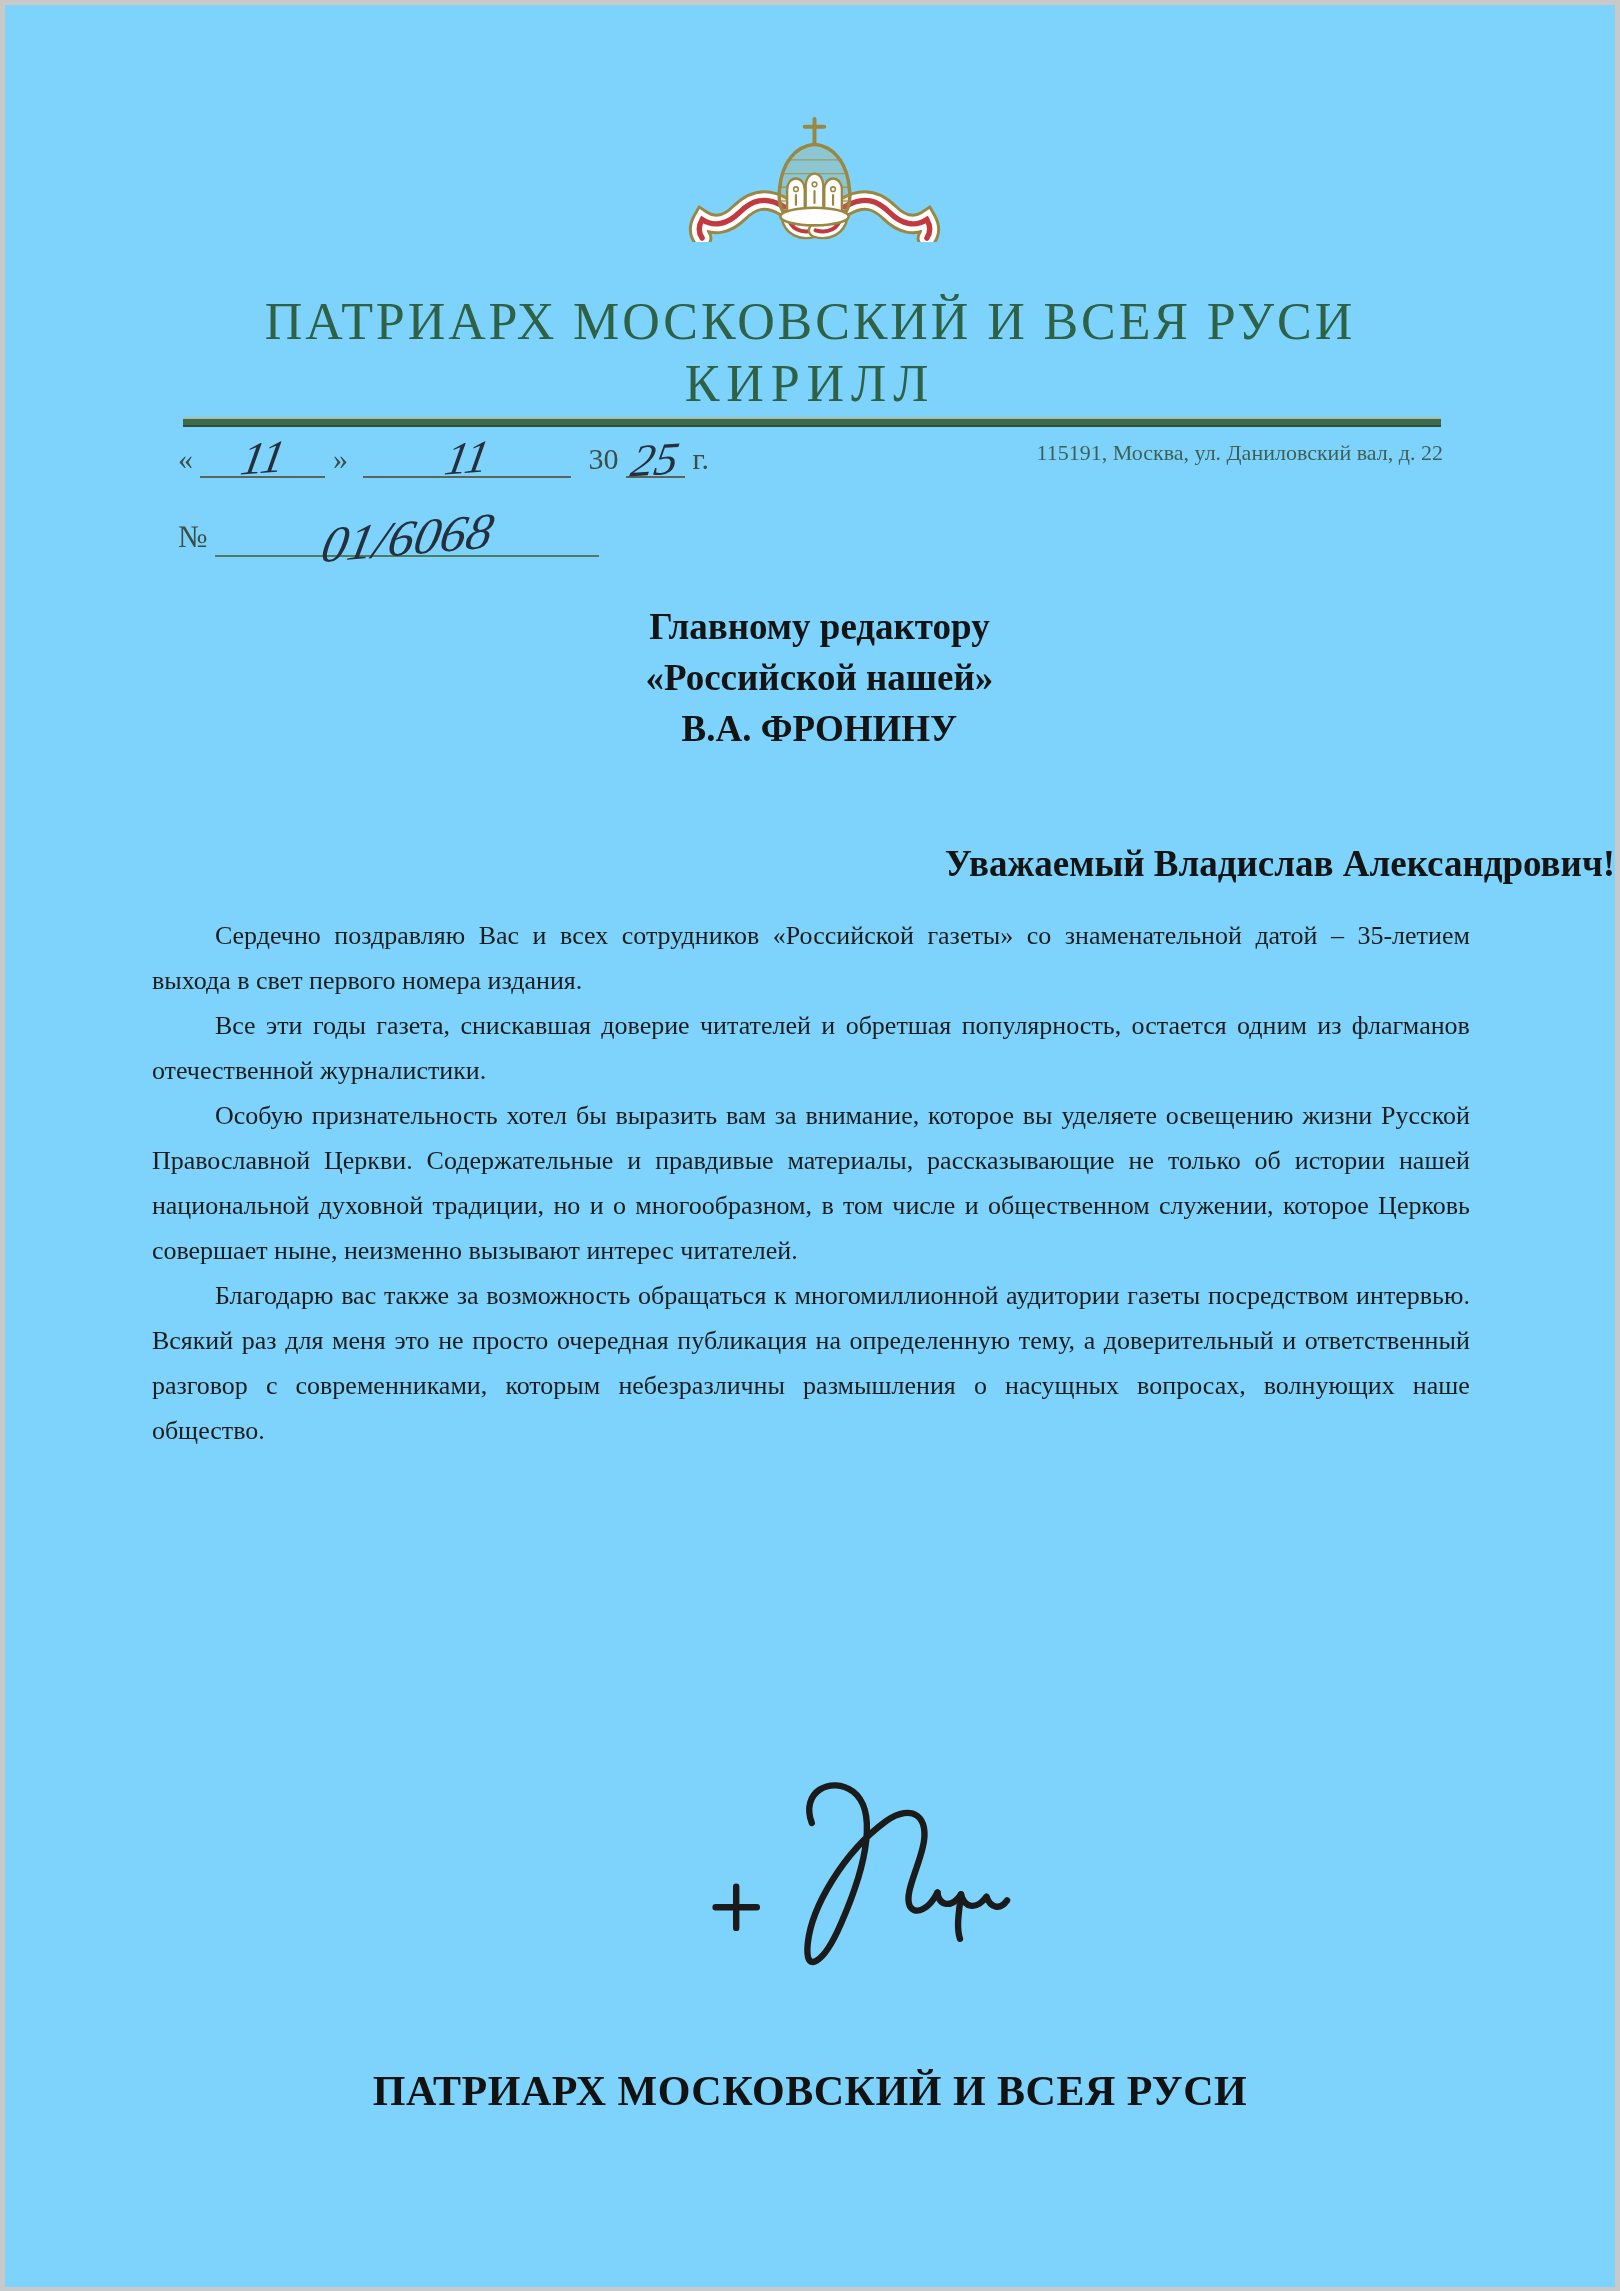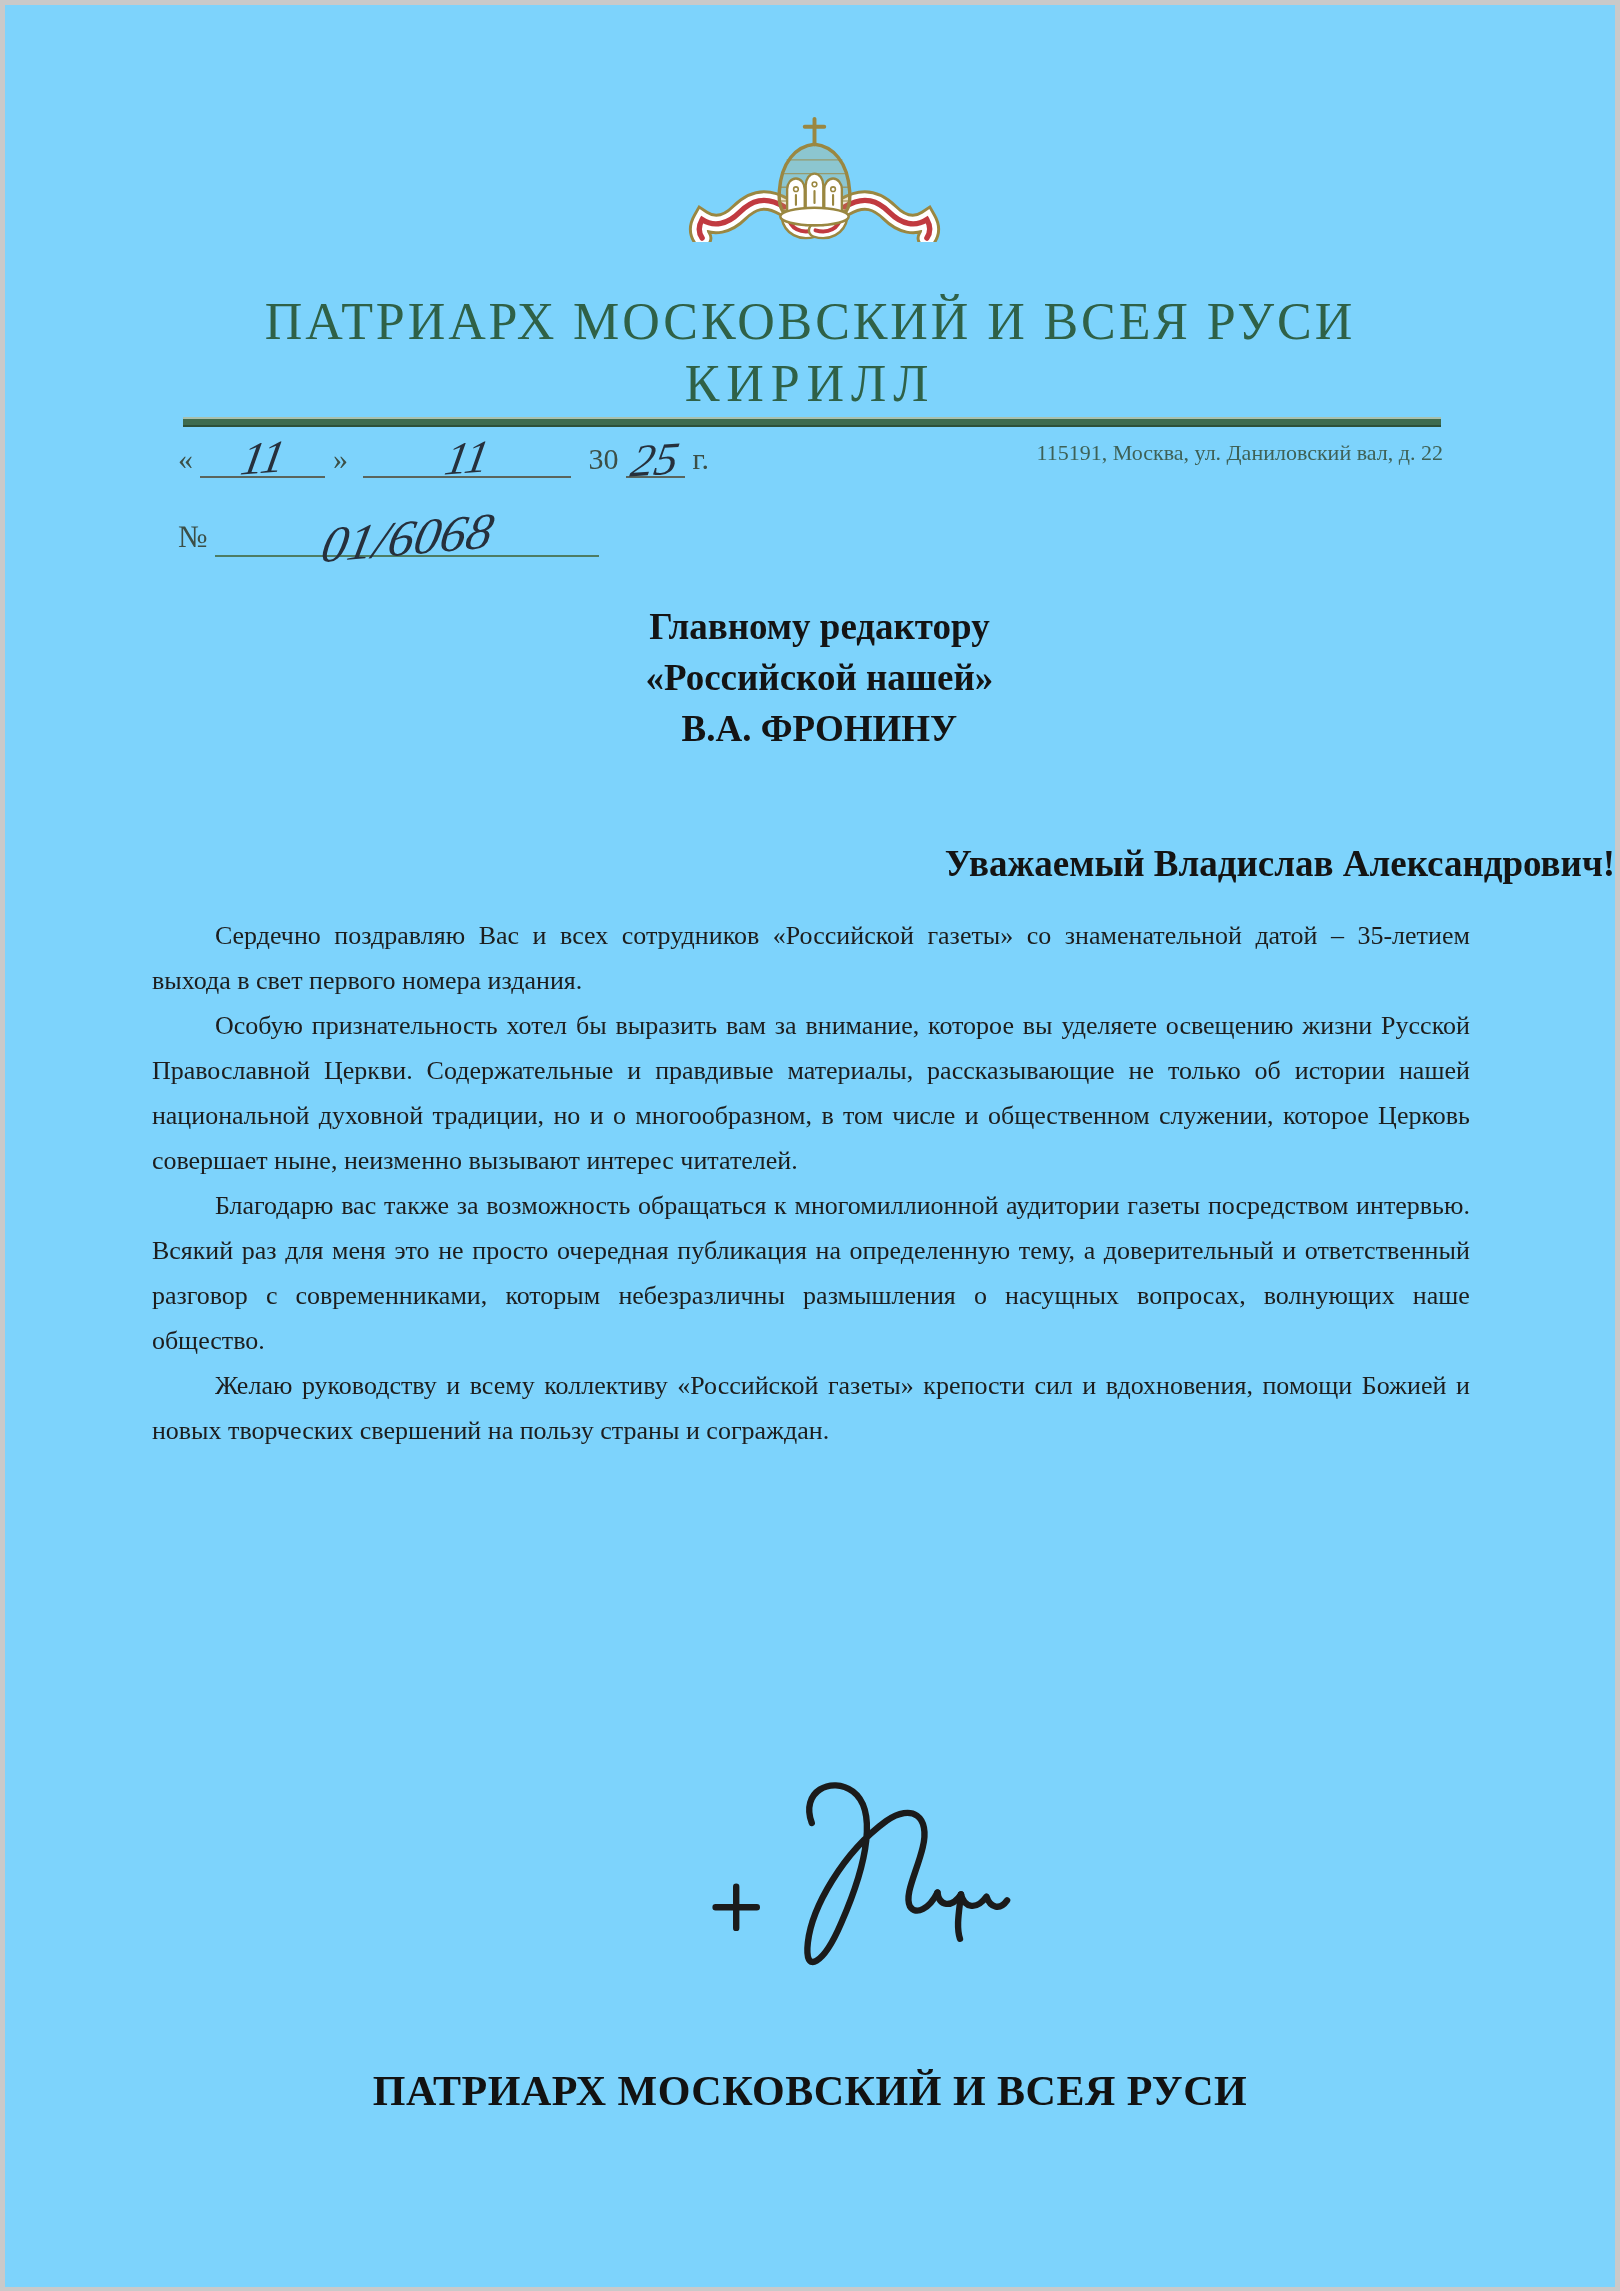--- a/index.html
+++ b/index.html
@@ -122,23 +122,23 @@
   <div class="recipient">
     <div>Главному редактору</div>
     <div>«Российской нашей»</div>
     <div>В.А. ФРОНИНУ</div>
   </div>
 
   <div class="salutation">Уважаемый Владислав Александрович!</div>
 
   <div class="body-text">
     <p>Сердечно поздравляю Вас и всех сотрудников «Российской газеты» со знаменательной датой – 35-летием выхода в свет первого номера издания.</p>
+    <p>Все эти годы газета, снискавшая доверие читателей и обретшая популярность, остается одним из флагманов отечественной журналистики.</p>
     <p>Особую признательность хотел бы выразить вам за внимание, которое вы уделяете освещению жизни Русской Православной Церкви. Содержательные и правдивые материалы, рассказывающие не только об истории нашей национальной духовной традиции, но и о многообразном, в том числе и общественном служении, которое Церковь совершает ныне, неизменно вызывают интерес читателей.</p>
     <p>Благодарю вас также за возможность обращаться к многомиллионной аудитории газеты посредством интервью. Всякий раз для меня это не просто очередная публикация на определенную тему, а доверительный и ответственный разговор с современниками, которым небезразличны размышления о насущных вопросах, волнующих наше общество.</p>
-    <p>Желаю руководству и всему коллективу «Российской газеты» крепости сил и вдохновения, помощи Божией и новых творческих свершений на пользу страны и сограждан.</p>
   </div>
 
   <div class="signature">
     <svg viewBox="0 0 324 220" width="318" height="216">
       <g fill="none" stroke="#1b1b1b" stroke-width="6.5" stroke-linecap="round" stroke-linejoin="round">
         <path d="M22,148 h42 M43,127 v42"></path>
         <path d="M120,62 C108,30 140,14 162,30 C186,48 178,100 150,164 C132,206 112,218 116,184 C120,148 152,92 196,60 C222,42 241,55 233,87 C227,112 214,135 220,147 C226,157 240,149 248,133"></path>
         <path d="M248,133 C250,147 262,149 272,135"></path>
         <path d="M272,135 C270,153 267,168 271,180"></path>
         <path d="M272,135 C276,149 288,151 298,137 C302,149 312,151 319,141"></path>

